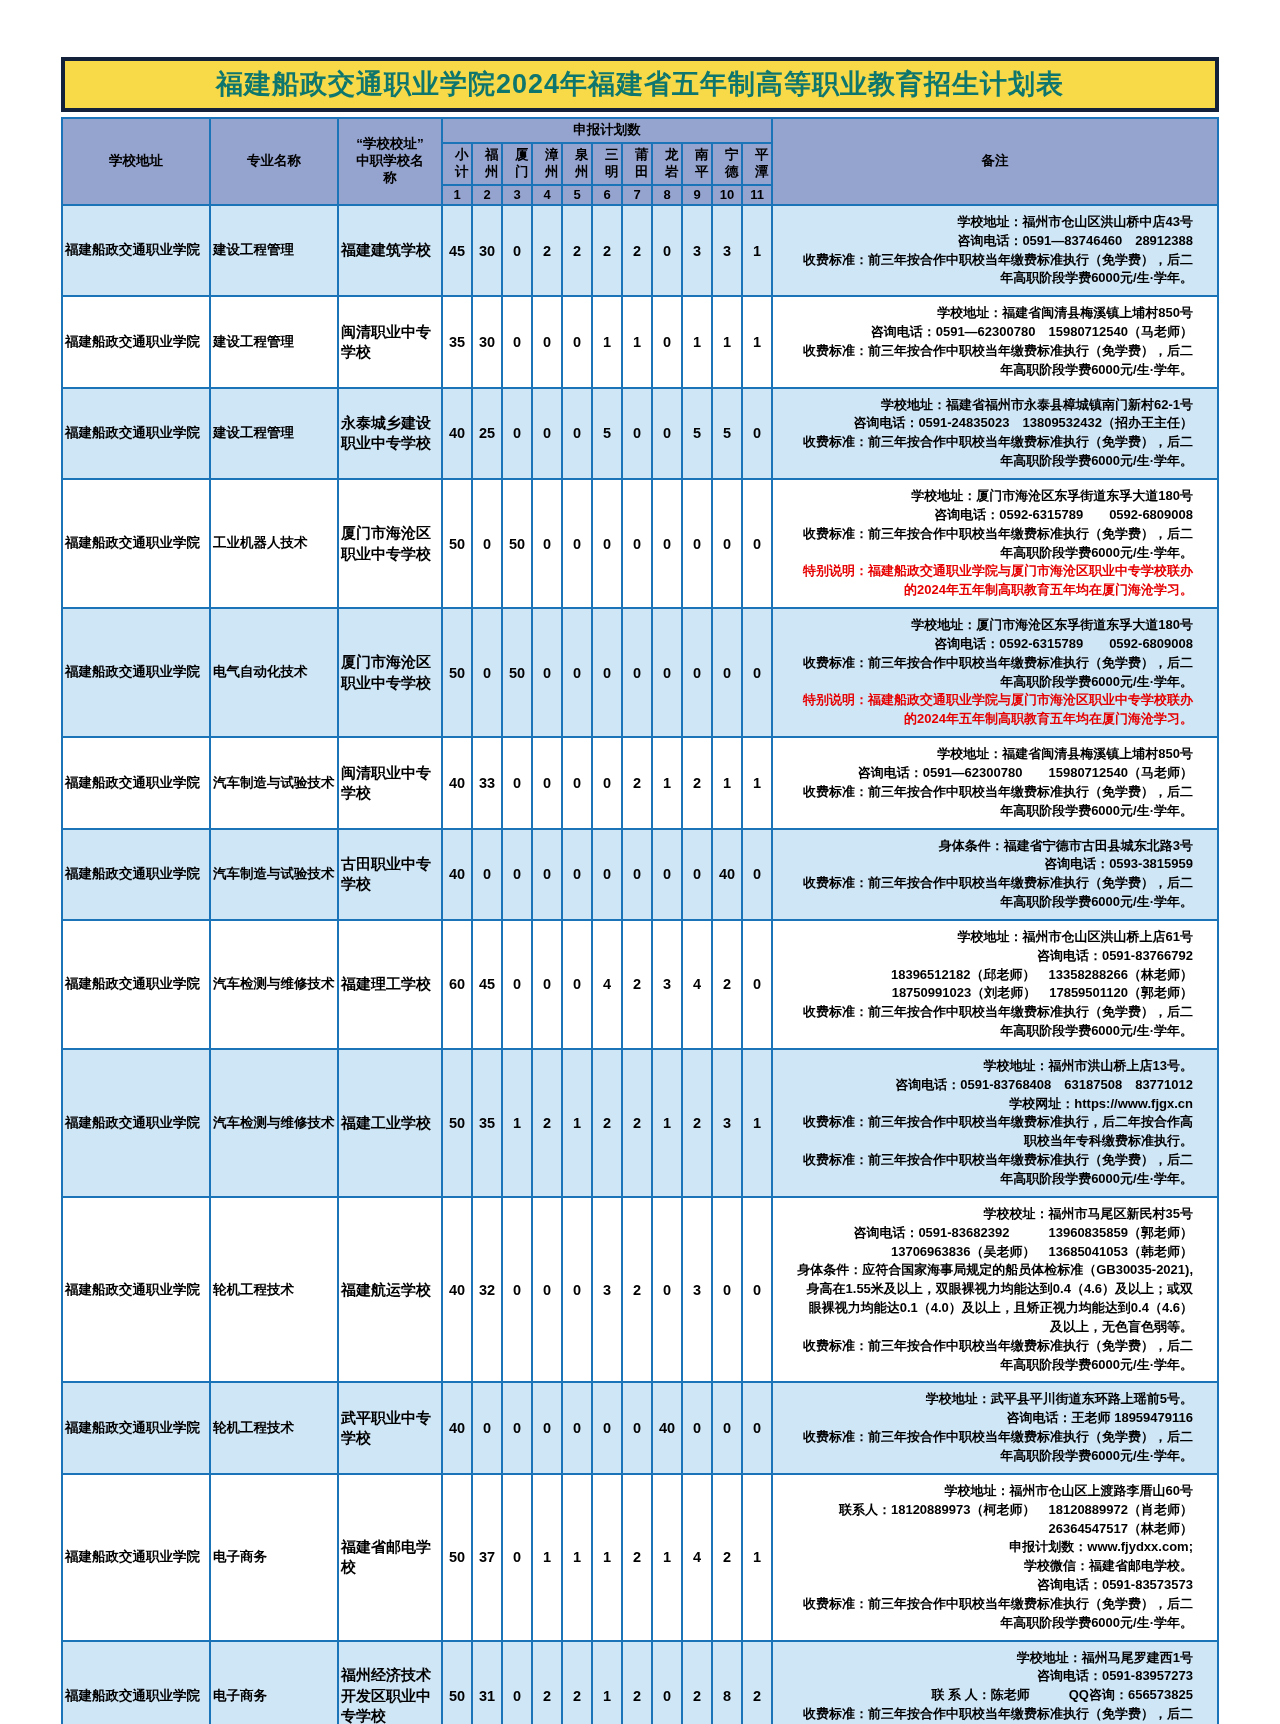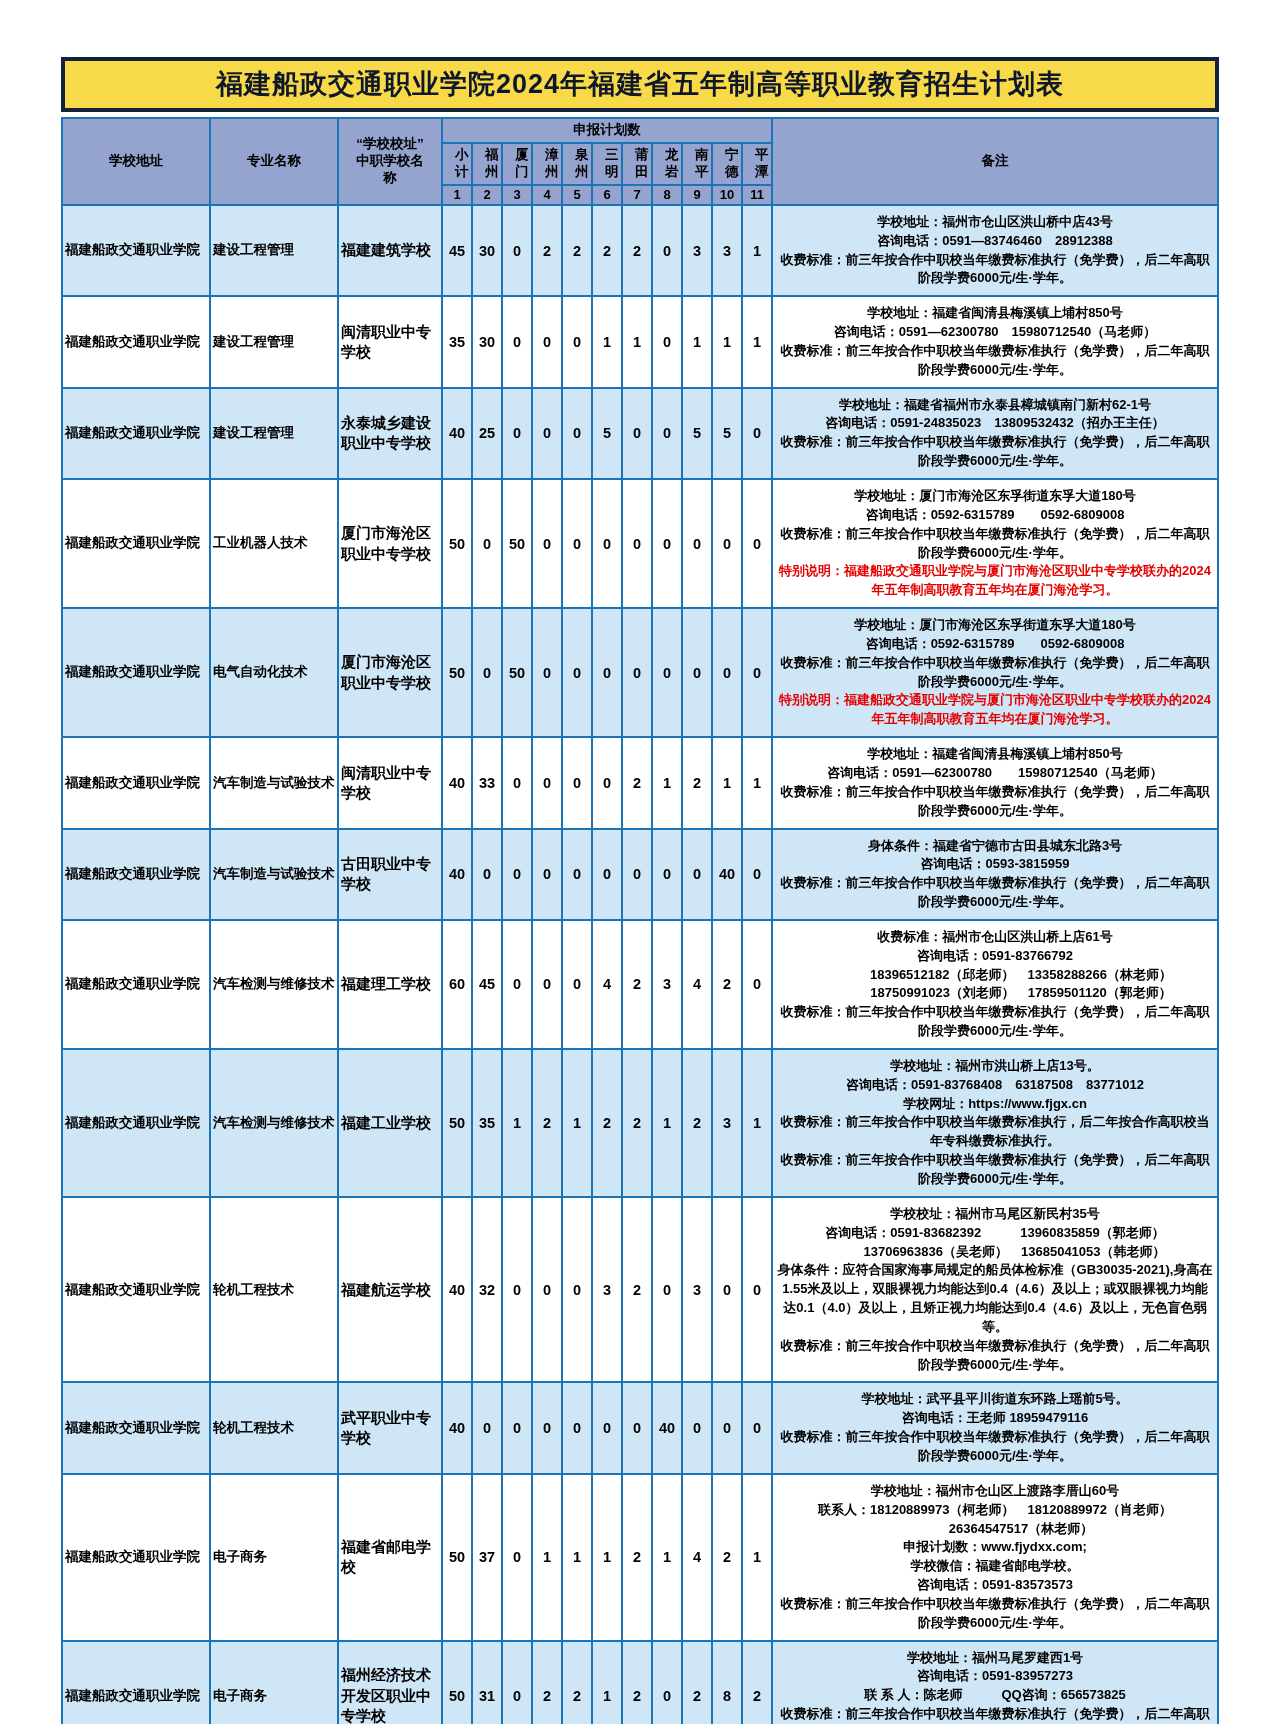--- a/index.html
+++ b/index.html
@@ -8,41 +8,41 @@
   }
   *{box-sizing:border-box;}
   html,body{margin:0;padding:0;}
   body{
     width:1280px;min-height:1724px;background:#ffffff;color:var(--text);
     font-family:"Liberation Sans","DejaVu Sans",sans-serif;font-weight:bold;
   }
   .page{padding:57px 61px 40px 61px;}
   .title-bar{
     width:1158px;background:var(--title-bg);border:4px solid var(--title-border);
-    text-align:center;font-size:27px;font-weight:bold;color:#0f172a;
+    text-align:center;font-size:27px;font-weight:bold;color:#0f766e;
     padding:5px 4px 6px 4px;letter-spacing:1px;margin-bottom:5px;
   }
   table.plan-table{
     border-collapse:collapse;width:1158px;table-layout:fixed;
   }
   .plan-table th,.plan-table td{
     border:2px solid var(--grid-border);vertical-align:middle;color:#000;
   }
   thead th{
     background:var(--header-bg);font-size:13.5px;font-weight:bold;
     padding:3px 12px;text-align:center;line-height:1.25;
   }
   thead .num-idx th{padding:1px;font-size:13px;}
   td.c-school,td.c-major,td.c-mid{
     font-size:13.5px;font-weight:bold;padding:3px 2px;line-height:1.35;
   }
   td.c-mid{font-size:15px;}
   td.c-num{text-align:center;font-size:14.5px;font-weight:bold;padding:0 1px;}
   td.c-remark{
-    text-align:center;font-size:13px;font-weight:bold;line-height:1.45;padding:7px 3px;
+    text-align:right;font-size:13px;font-weight:bold;line-height:1.45;padding:7px 24px;
   }
   .c-remark .line{white-space:pre-wrap;}
   .c-remark .line.red{color:var(--special-note);}
   tr.alt td{background:var(--row-alt-bg);}
 </style>
 </head>
 <body>
 
 <div class="page">
 
@@ -260,21 +260,21 @@
     <td class="c-num">0</td>
     <td class="c-num">0</td>
     <td class="c-num">0</td>
     <td class="c-num">4</td>
     <td class="c-num">2</td>
     <td class="c-num">3</td>
     <td class="c-num">4</td>
     <td class="c-num">2</td>
     <td class="c-num">0</td>
     <td class="c-remark">
-            <div class="line">收费标准：福州市仓山区洪山桥上店61号</div>
+            <div class="line">学校地址：福州市仓山区洪山桥上店61号</div>
             <div class="line">咨询电话：0591-83766792</div>
             <div class="line">　　　　18396512182（邱老师）　13358288266（林老师）</div>
             <div class="line">　　　　18750991023（刘老师）　17859501120（郭老师）</div>
             <div class="line">收费标准：前三年按合作中职校当年缴费标准执行（免学费），后二年高职阶段学费6000元/生·学年。</div>
           </td>
   </tr>
         <tr class="alt">
     <td class="c-school">福建船政交通职业学院</td>
     <td class="c-major">汽车检测与维修技术</td>
     <td class="c-mid">福建工业学校</td>

